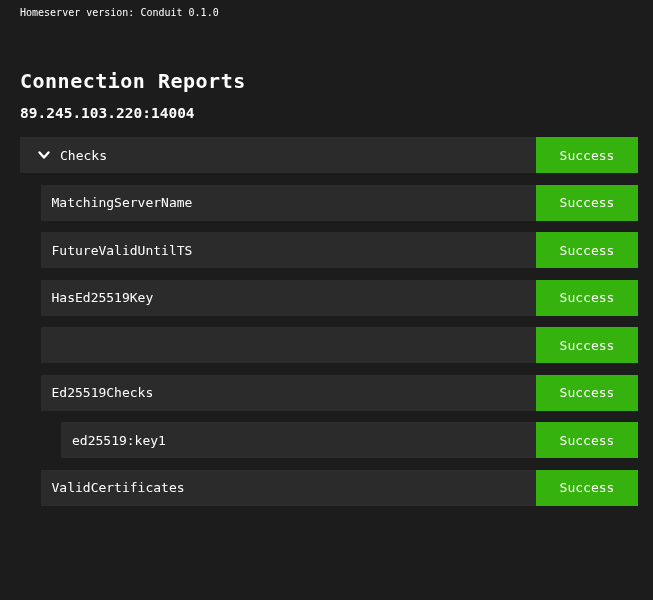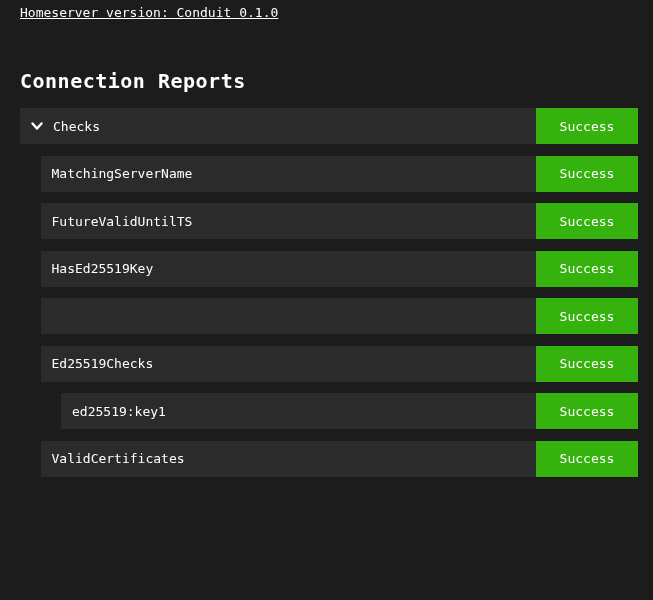--- a/index.html
+++ b/index.html
@@ -15,24 +15,23 @@
     width: 653px;
     height: 600px;
     background: var(--page-bg);
     font-family: "DejaVu Sans Mono", "Liberation Mono", monospace;
     color: var(--text);
     overflow: hidden;
   }
   .page { padding: 6px 15px 0 20px; }
 
   .version-line {
-    font-size: 13px;
+    font-size: 10px;
     line-height: 14px;
     color: var(--text);
-    text-decoration: underline;
   }
   .title {
     margin: 50px 0 0 0;
     font-size: 20px;
     line-height: 22px;
     font-weight: bold;
     letter-spacing: 0.5px;
   }
   .address {
     margin-top: 13px;
@@ -44,21 +43,21 @@
 
   .row {
     position: relative;
     height: 36px;
     margin-bottom: 11.5px;
     background: var(--row-bg);
     display: flex;
     align-items: center;
     padding-left: 11px;
   }
-  .row.expandable { padding-left: 9px; margin-top: 16px; }
+  .row.expandable { padding-left: 16px; margin-top: 16px; }
   .chevron {
     width: 15px;
     height: 15px;
     margin-right: 9px;
     display: inline-flex;
     align-items: center;
     justify-content: center;
     flex: 0 0 auto;
   }
   .chevron svg { display: block; }
@@ -83,20 +82,21 @@
   }
 </style>
 </head>
 <body>
 
 <div class="page">
   <div class="version-line">Homeserver version: Conduit 0.1.0</div>
 
   <h1 class="title">Connection Reports</h1>
 
+  <div class="address">89.245.103.220:14004</div>
 
   <div class="rows" id="rows">
   <div class="row expandable" style="margin-left: 0px;">
     <span class="chevron">
       <svg width="14" height="14" viewBox="0 0 14 14">
         <polyline points="2.5,4.5 7,9.5 11.5,4.5" fill="none" stroke="#ffffff" stroke-width="2.4" stroke-linecap="round" stroke-linejoin="round"></polyline>
       </svg>
     </span>
     <span class="label">Checks</span>
     <span class="badge">Success</span>

